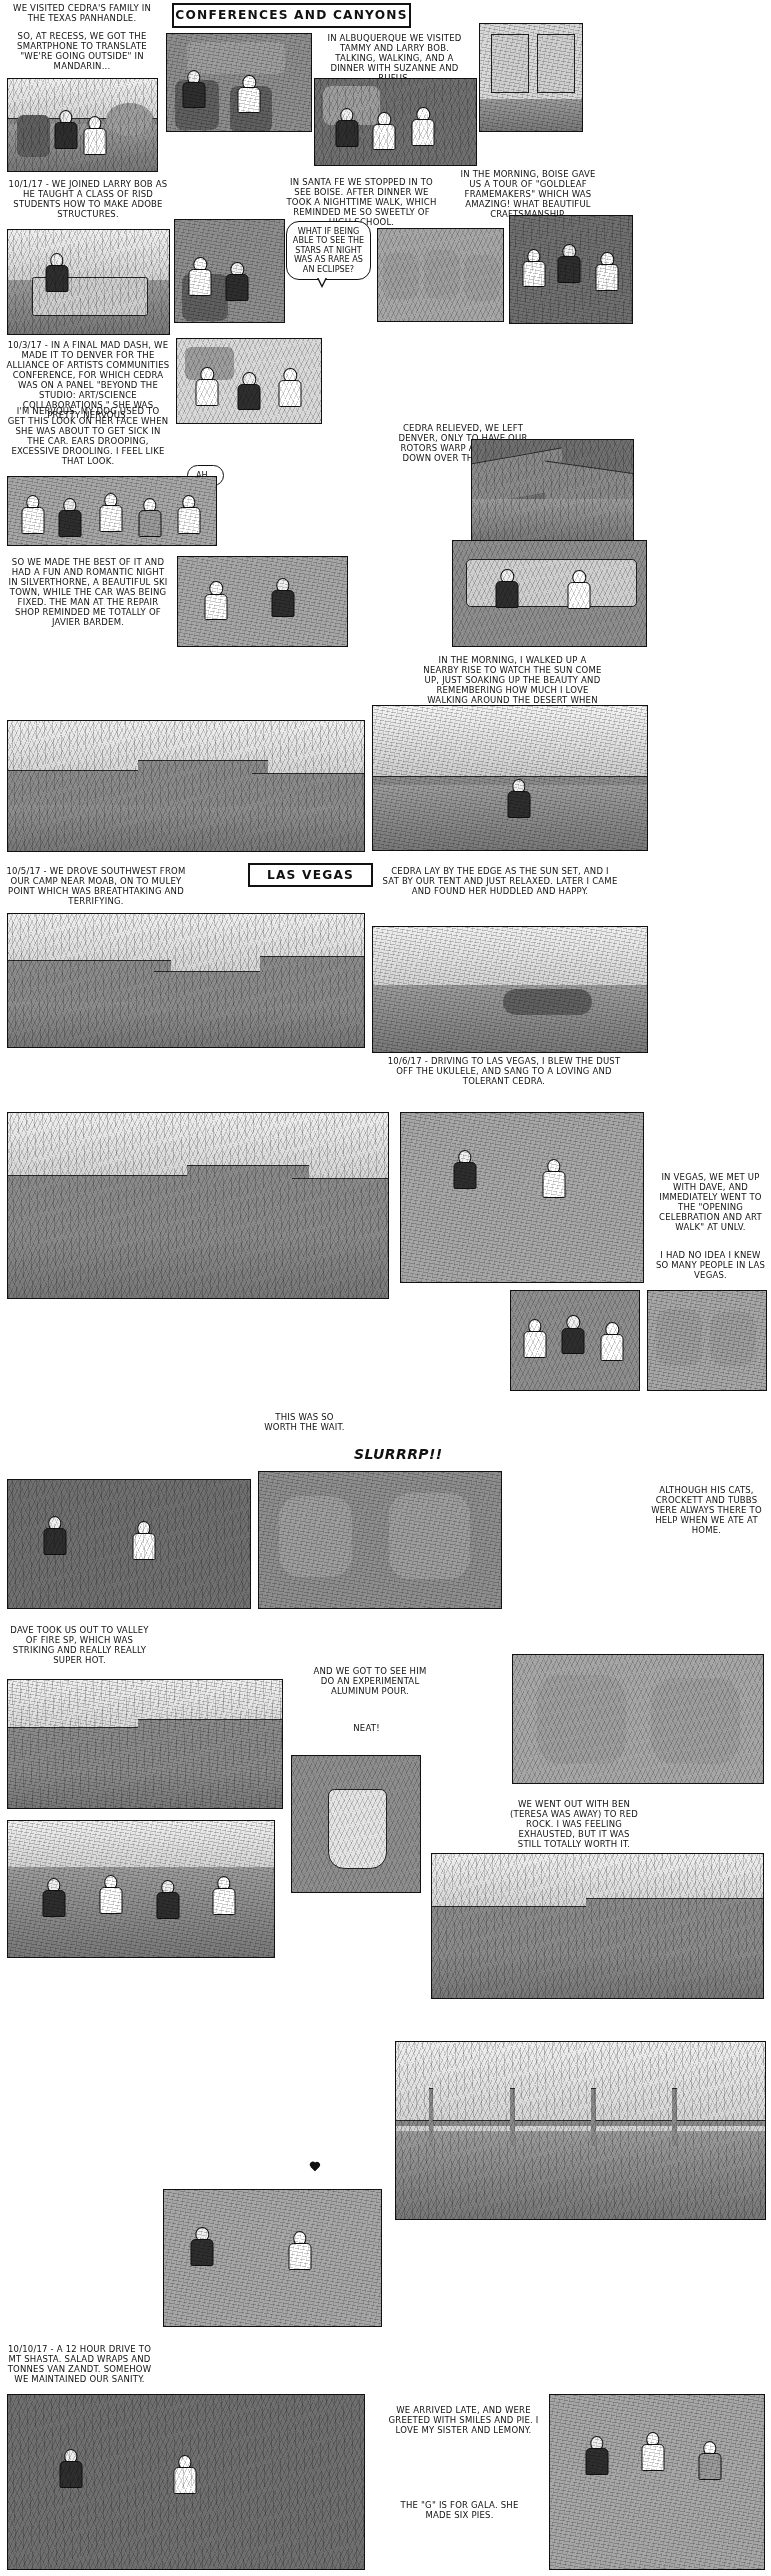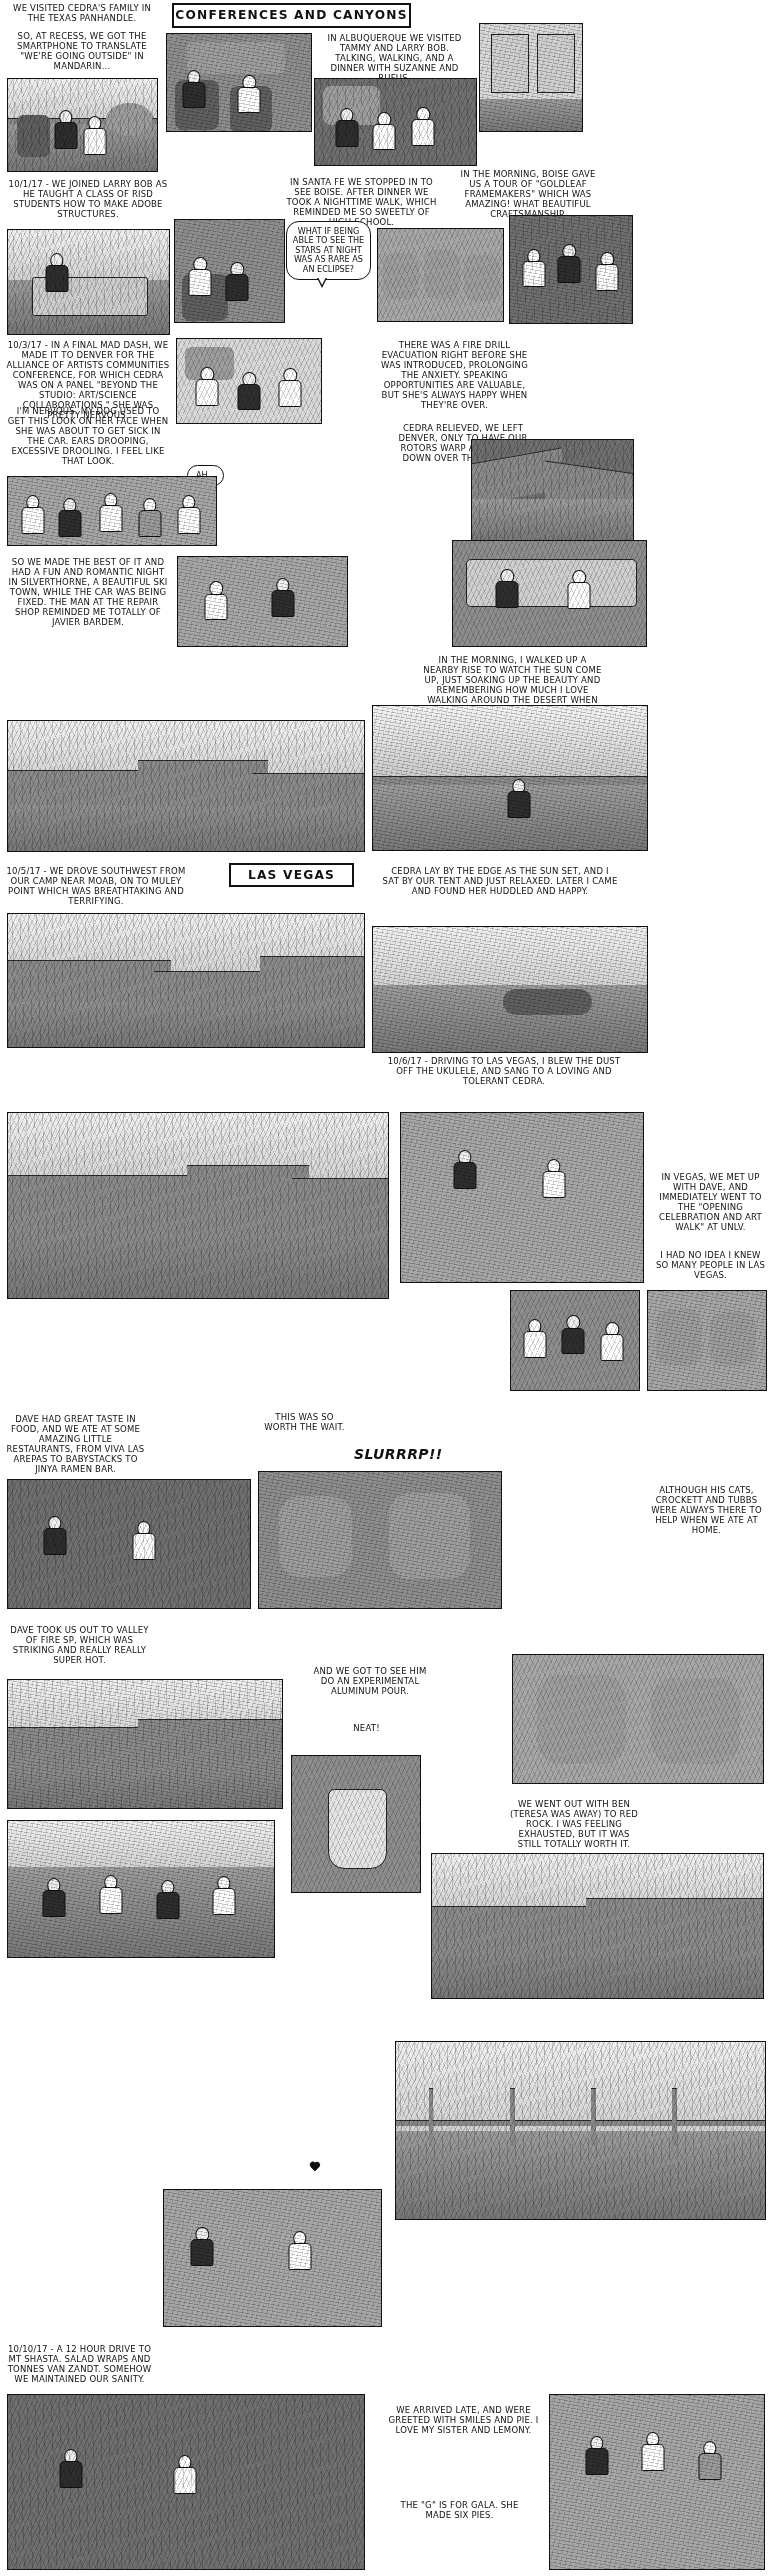--- a/index.html
+++ b/index.html
@@ -201,21 +201,20 @@
       <div class="head"></div>
         <div class="body"></div>
       </div>
     <div class="tex2"></div>
       <div class="strokes"></div>
   </div>
 
   <div class="txt" style="left:6.5px;top:340px;width:163px;">10/3/17 - IN A FINAL MAD DASH, WE MADE IT TO DENVER FOR THE ALLIANCE OF ARTISTS COMMUNITIES CONFERENCE, FOR WHICH CEDRA WAS ON A PANEL "BEYOND THE STUDIO: ART/SCIENCE COLLABORATIONS." SHE WAS PRETTY NERVOUS.</div>
   <div class="txt" style="left:6.5px;top:406px;width:163px;">I'M NERVOUS. MY DOG USED TO GET THIS LOOK ON HER FACE WHEN SHE WAS ABOUT TO GET SICK IN THE CAR. EARS DROOPING, EXCESSIVE DROOLING. I FEEL LIKE THAT LOOK.</div>
 
-  <div class="txt" style="left:375px;top:340px;width:159px;">THERE WAS A FIRE DRILL EVACUATION RIGHT BEFORE SHE WAS INTRODUCED, PROLONGING THE ANXIETY. SPEAKING OPPORTUNITIES ARE VALUABLE, BUT SHE'S ALWAYS HAPPY WHEN THEY'RE OVER.</div>
   <div class="txt" style="left:390px;top:423px;width:146px;">CEDRA RELIEVED, WE LEFT DENVER, ONLY TO HAVE OUR ROTORS WARP AS WE CAME DOWN OVER THE ROCKIES.</div>
 
   <div class="art light" style="left:176px;top:338px;width:146px;height:86px;">
     <div class="blob l" style="left:8.1px;top:8.1px;width:49px;height:32.5px;border-radius:6.5px;"></div>
     <div class="fig" style="left:18px;top:28px;width:24.4px;height:44px;">
       <div class="head"></div>
         <div class="body"></div>
       </div>
     <div class="fig dk" style="left:60px;top:32.5px;width:24.4px;height:41px;">
       <div class="head"></div>
@@ -307,21 +306,21 @@
     <div class="mesa" style="left:0;top:70px;width:276px;height:8.1px;"></div>
     <div class="fig dk" style="left:132px;top:73px;width:28px;height:50px;">
       <div class="head"></div>
         <div class="body"></div>
       </div>
     <div class="tex2"></div>
   </div>
 
   <div class="txt" style="left:6.5px;top:866px;width:179px;">10/5/17 - WE DROVE SOUTHWEST FROM OUR CAMP NEAR MOAB, ON TO MULEY POINT WHICH WAS BREATHTAKING AND TERRIFYING.</div>
 
-  <div class="title" style="left:229px;top:863px;width:125px;height:24.4px;font-size:12.2px;">LAS VEGAS</div>
+  <div class="title" style="left:248px;top:863px;width:125px;height:24.4px;font-size:12.2px;">LAS VEGAS</div>
 
   <div class="txt" style="left:382px;top:866px;width:236px;">CEDRA LAY BY THE EDGE AS THE SUN SET, AND I SAT BY OUR TENT AND JUST RELAXED. LATER I CAME AND FOUND HER HUDDLED AND HAPPY.</div>
 
   <div class="art mid" style="left:6.5px;top:913px;width:358px;height:135px;">
     <div class="sky"></div>
       <div class="ground"></div>
     <div class="mesa" style="left:0;top:46px;width:163px;height:41px;"></div>
     <div class="mesa" style="left:146px;top:57px;width:122px;height:36px;"></div>
     <div class="mesa" style="left:252px;top:42px;width:114px;height:47px;"></div>
     <div class="tex"></div>
@@ -378,21 +377,20 @@
       </div>
     <div class="tex"></div>
   </div>
 
   <div class="art mid" style="left:647px;top:1290px;width:120px;height:101px;">
     <div class="blob l" style="left:8.1px;top:18px;width:46px;height:57px;border-radius:14.6px;"></div>
     <div class="blob l" style="left:62px;top:21px;width:46px;height:54px;border-radius:14.6px;"></div>
     <div class="tex2"></div>
   </div>
 
-  <div class="txt" style="left:6.5px;top:1414px;width:138px;">DAVE HAD GREAT TASTE IN FOOD, AND WE ATE AT SOME AMAZING LITTLE RESTAURANTS, FROM VIVA LAS AREPAS TO BABYSTACKS TO JINYA RAMEN BAR.</div>
 
   <div class="txt" style="left:260px;top:1412px;width:89px;">THIS WAS SO WORTH THE WAIT.</div>
 
   <div class="sfx" style="left:354px;top:1446px;font-size:14px;">SLURRRP!!</div>
 
   <div class="art vdark" style="left:6.5px;top:1479px;width:244px;height:130px;">
     <div class="fig dk" style="left:32.5px;top:36px;width:29px;height:55px;">
       <div class="head"></div>
         <div class="body"></div>
       </div>

